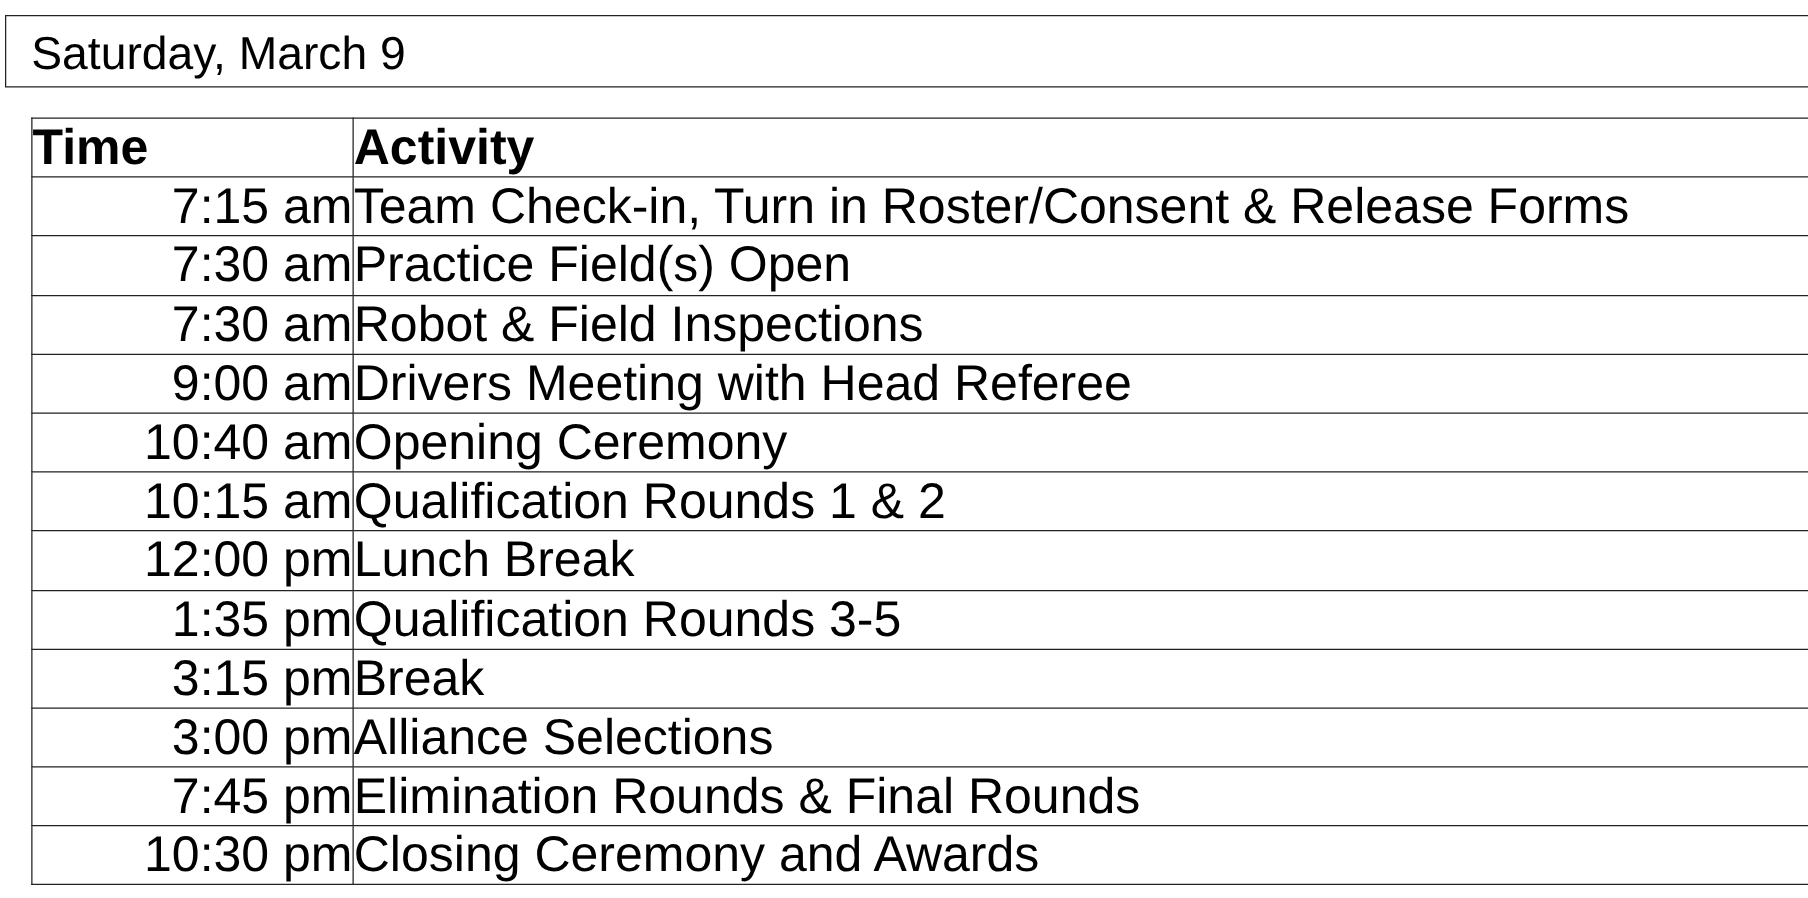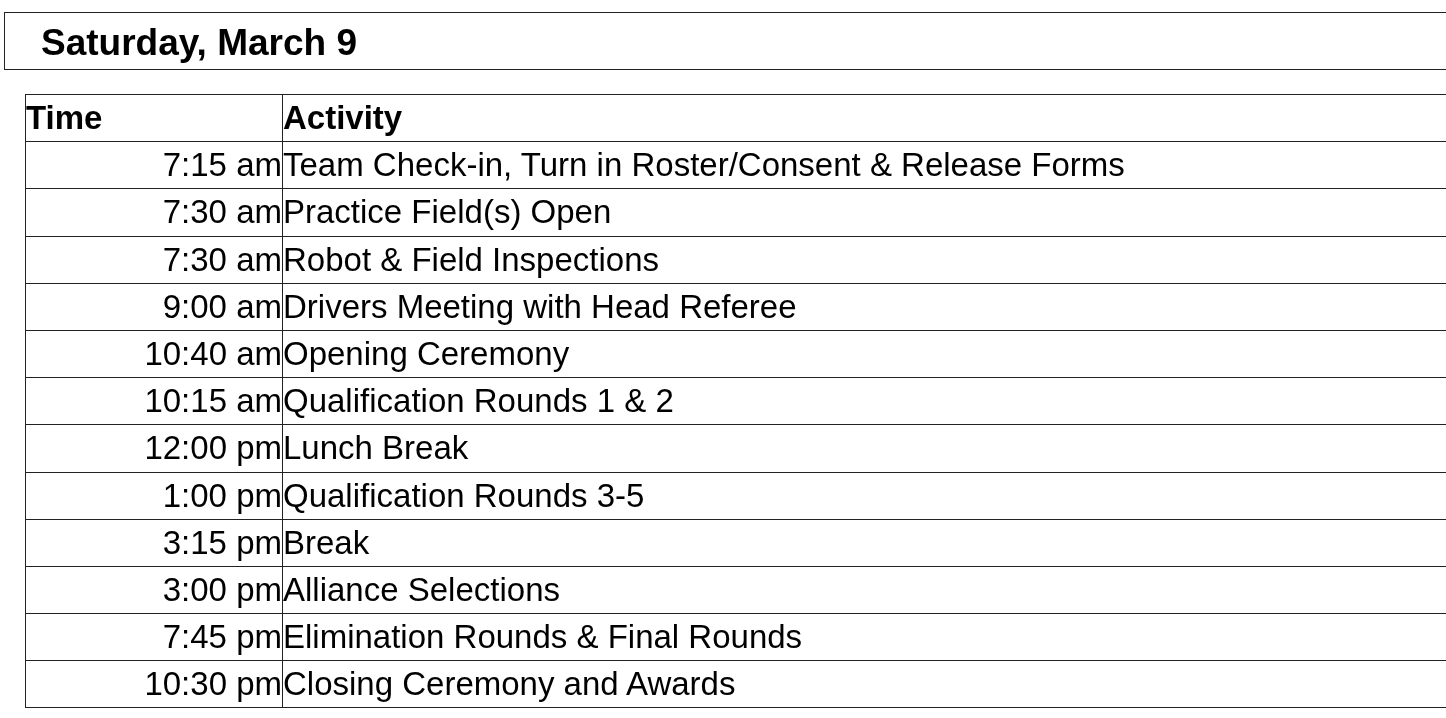--- a/index.html
+++ b/index.html
@@ -16,41 +16,41 @@
       position: absolute;
       left: 4px;
       top: 12px;
       width: 1460px;
       height: 58px;
       border: 1.5px solid #222;
       box-sizing: border-box;
     }
     .day-title {
       position: absolute;
-      left: 36px;
+      left: 20px;
       top: 10px;
       font-size: 37px;
-      font-weight: bold;
+      font-weight: normal;
       line-height: 40px;
       white-space: nowrap;
     }
     table.schedule {
       position: absolute;
       left: 25px;
       top: 94px;
       width: 1440px;
       border-collapse: collapse;
       table-layout: fixed;
     }
     table.schedule th, table.schedule td {
       border: 1.5px solid #222;
       height: 47.2px;
       padding: 0;
       box-sizing: border-box;
-      font-size: 33px;
+      font-size: 40px;
       line-height: 40px;
       white-space: nowrap;
       vertical-align: middle;
       overflow: hidden;
     }
     table.schedule th {
       font-weight: bold;
       text-align: left;
     }
     col.c-time { width: 257px; }
@@ -108,21 +108,21 @@
     </tr>
     <tr>
       <td class="t-time">10:15 am</td>
       <td class="t-activity">Qualification Rounds 1 &amp; 2</td>
     </tr>
     <tr>
       <td class="t-time">12:00 pm</td>
       <td class="t-activity">Lunch Break</td>
     </tr>
     <tr>
-      <td class="t-time">1:00 pm</td>
+      <td class="t-time">1:35 pm</td>
       <td class="t-activity">Qualification Rounds 3-5</td>
     </tr>
     <tr>
       <td class="t-time">3:15 pm</td>
       <td class="t-activity">Break</td>
     </tr>
     <tr>
       <td class="t-time">3:00 pm</td>
       <td class="t-activity">Alliance Selections</td>
     </tr>

